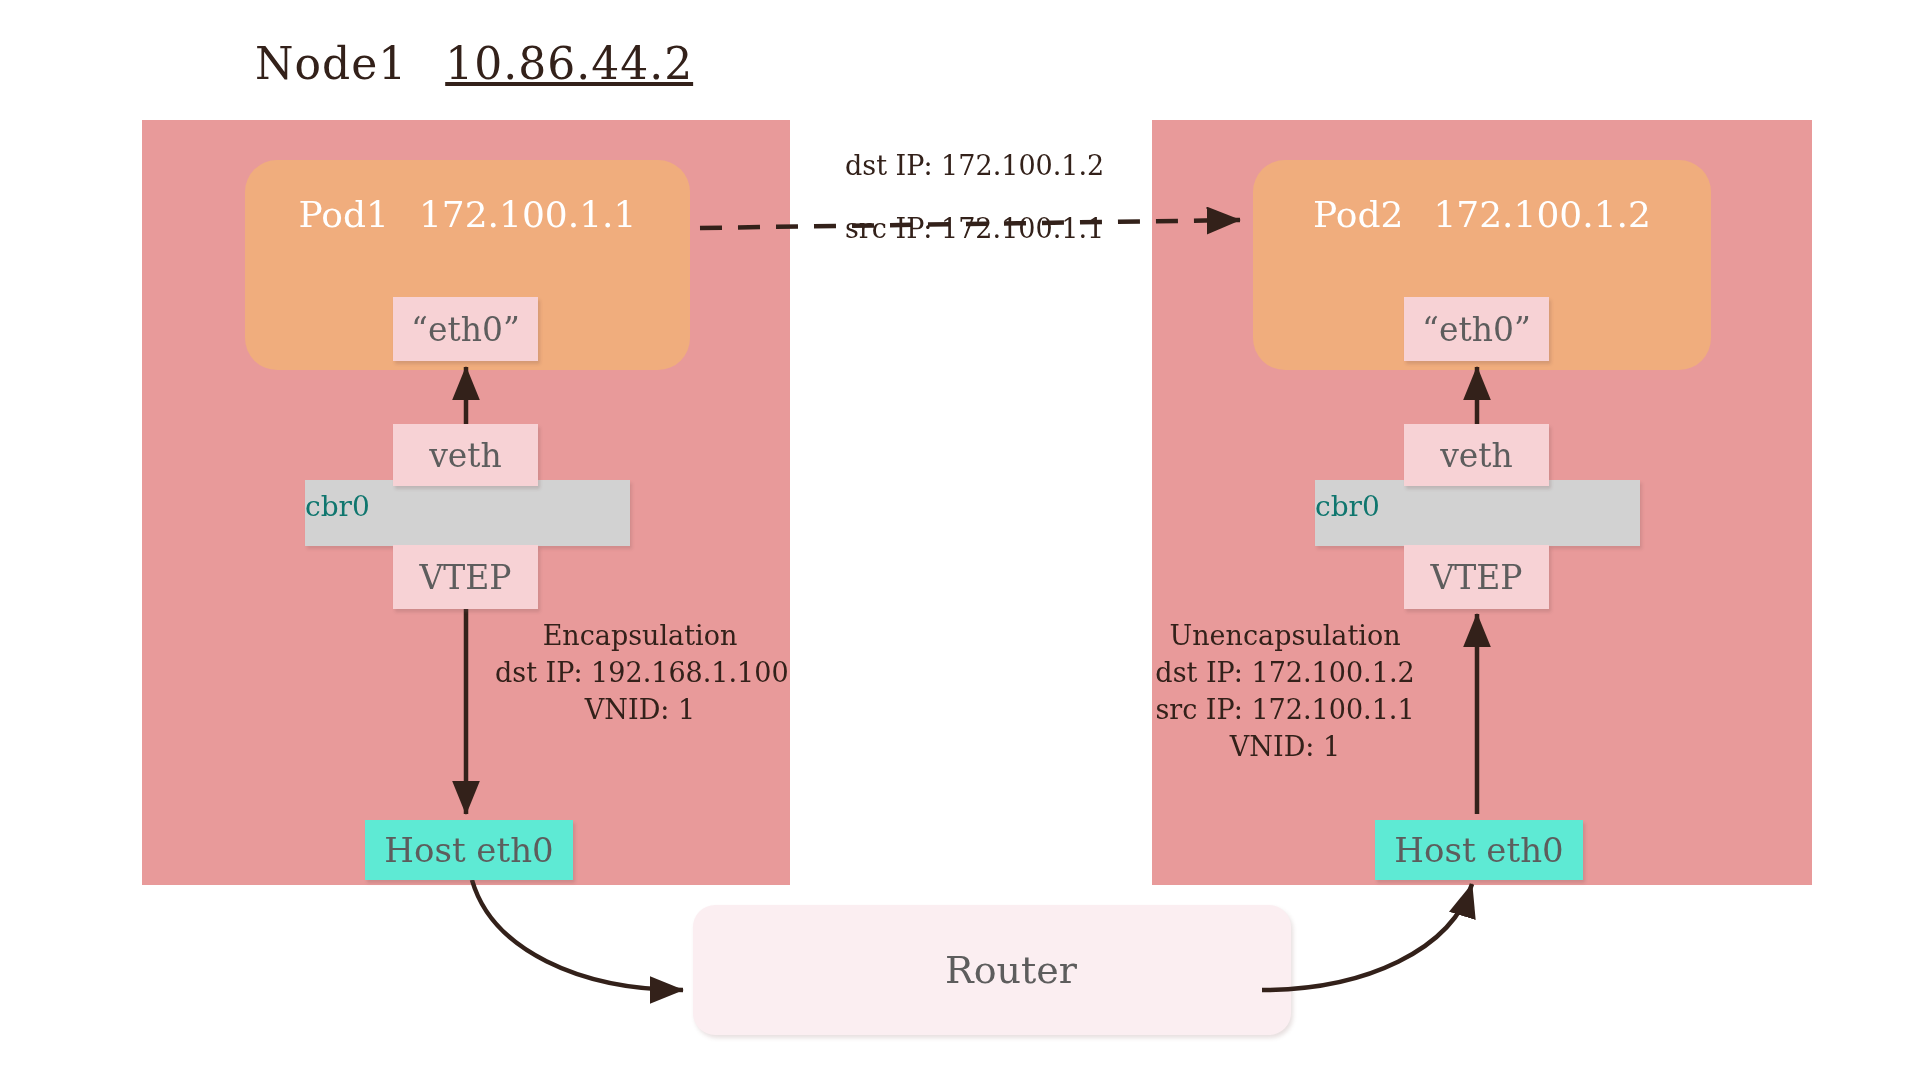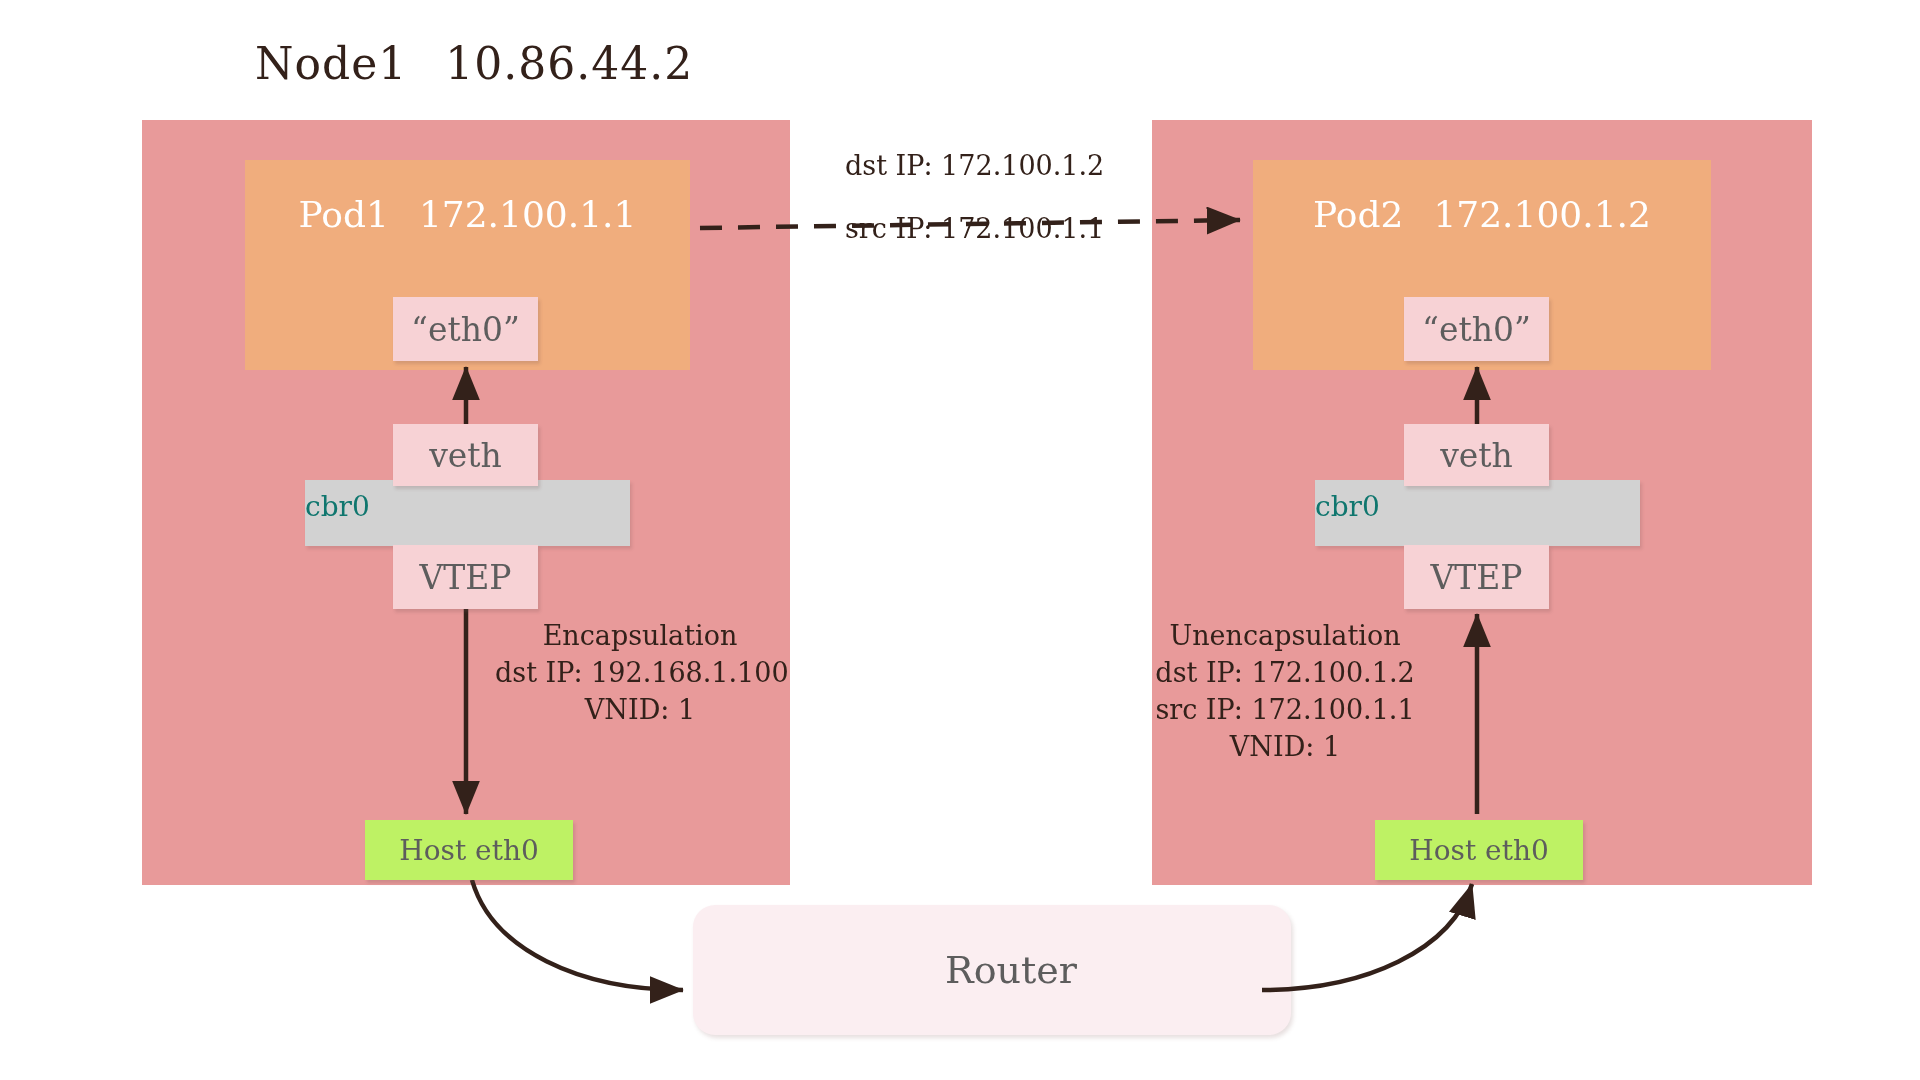--- a/index.html
+++ b/index.html
@@ -22,32 +22,33 @@
 
   
   .node-title {
     position: absolute;
     color: #33211a;
     font-size: 44px;
     letter-spacing: 1px;
     white-space: nowrap;
     font-family: "DejaVu Serif", serif;
   }
-  .node-title .ip { margin-left: 38px; }
+  .node-title .ip { margin-left: 38px; text-decoration: underline; }
 
   
   .node-panel {
     position: absolute;
     background: #e89a9a;
   }
 
   
   .pod-box {
     position: absolute;
     background: #f0ad7d;
+    border-radius: 32px;
   }
   .pod-label {
     position: absolute;
     top: 34px;
     left: 0;
     width: 100%;
     text-align: center;
     color: #ffffff;
     font-size: 36px;
     white-space: nowrap;
@@ -60,22 +61,22 @@
     background: #f7d2d5;
     color: #5d5d5d;
     font-size: 33px;
     display: flex;
     align-items: center;
     justify-content: center;
     box-shadow: 2px 3px 3px rgba(120,80,80,0.22);
     z-index: 6;
   }
   .chip.host {
-    font-size: 28px;
-    background: #bef264;
+    font-size: 34px;
+    background: #5eead4;
     text-align: center;
   }
 
   
   .cbr-bar {
     position: absolute;
     background: #d2d2d2;
     box-shadow: 2px 3px 3px rgba(120,80,80,0.20);
     z-index: 4;
   }

